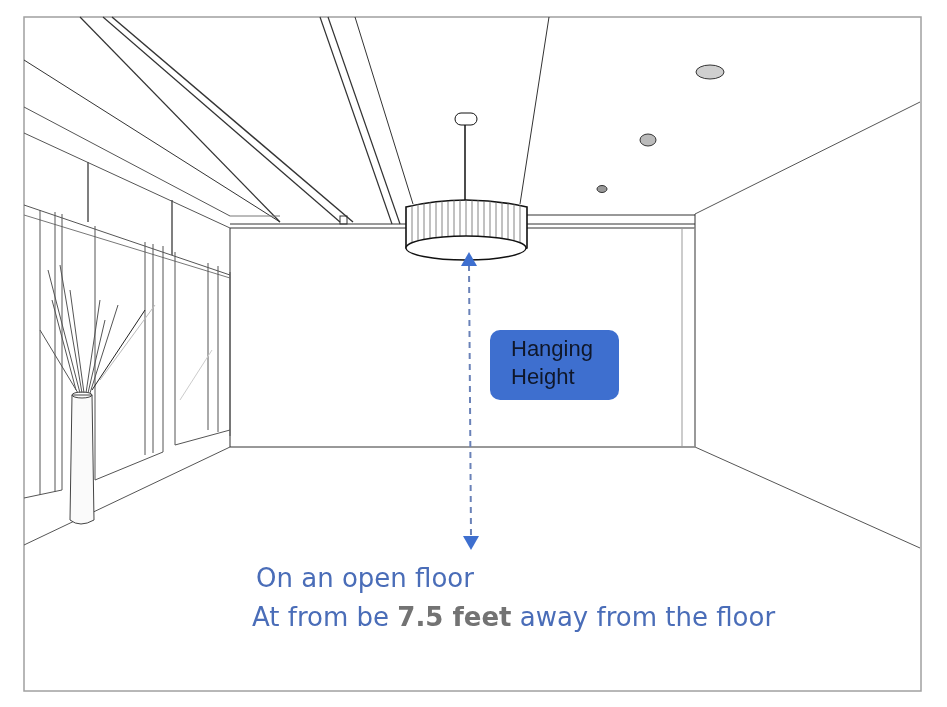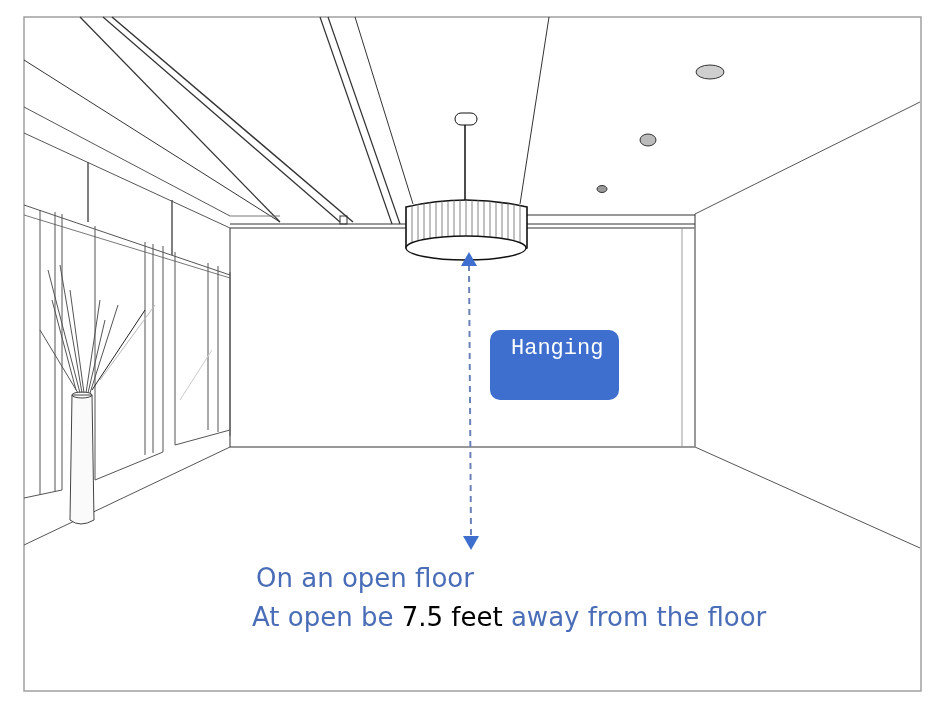--- a/index.html
+++ b/index.html
@@ -1,32 +1,32 @@
 <!DOCTYPE html>
 <html><head>
   <meta charset="utf-8">
   <style>
     html, body { margin: 0; padding: 0; background: #ffffff; }
     body { width: 947px; height: 707px; position: relative; overflow: hidden; }
     .stage { position: absolute; left: 0; top: 0; width: 947px; height: 707px; }
     .scene { position: absolute; left: 0; top: 0; }
     .label-box {
       position: absolute; left: 490px; top: 330px; width: 129px; height: 70px;
-      background: #3e6fcf; border-radius: 10px; color: #ffffff;
-      font-family: Liberation Mono, monospace; font-size: 22px; line-height: 28px;
+      background: #3e6fcf; border-radius: 10px; color: #0f172a;
+      font-family: Liberation Sans, sans-serif; font-size: 22px; line-height: 28px;
       box-sizing: border-box; padding: 5px 0 0 21px;
     }
     .label-box span { display: block; }
     .caption {
       position: absolute; font-family: "DejaVu Sans", sans-serif; color: #4a6db8;
       font-size: 26px; white-space: nowrap;
     }
     .caption.line1 { left: 256px; top: 563px; }
     .caption.line2 { left: 252px; top: 602px; }
-    .caption .bold { font-weight: normal; color: #000000; }
+    .caption .bold { font-weight: bold; color: #737373; }
   </style>
 </head>
 <body>
 
 <div class="stage">
   <svg class="scene" width="947" height="707" viewBox="0 0 947 707">
 
     <rect x="24" y="17" width="897" height="674" fill="#ffffff" stroke="#a0a0a0" stroke-width="1.5"></rect>
 
     <g stroke="#333" fill="none" stroke-width="1">
@@ -134,21 +134,22 @@
 
     <g>
       <line x1="469" y1="265" x2="471" y2="535" stroke="#6a82b8" stroke-width="2" stroke-dasharray="6,5"></line>
       <polygon points="469,252 461,266 477,266" fill="#3e6fcf"></polygon>
       <polygon points="471,550 463,536 479,536" fill="#3e6fcf"></polygon>
     </g>
   </svg>
 
   <div class="label-box">
     <span>Hanging</span>
+    <span>Height</span>
   </div>
 
   <div class="caption line1">On an open floor</div>
   <div class="caption line2">
-    <span>At open be</span>
+    <span>At from be</span>
     <span class="bold">7.5 feet</span>
     <span>away from the floor</span>
   </div>
 </div>
 
 </body></html>

